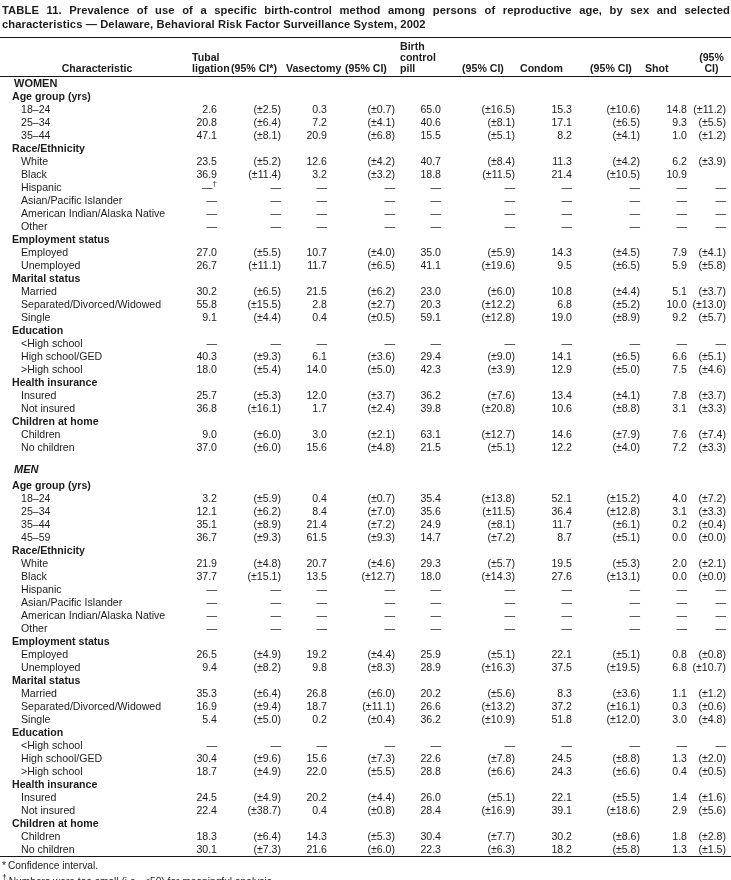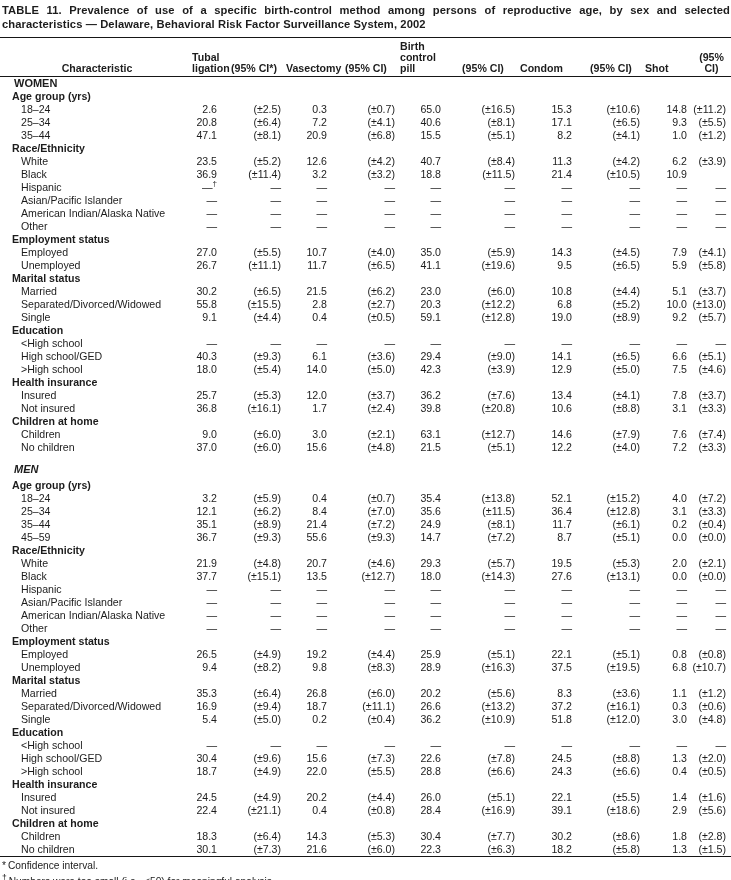--- a/index.html
+++ b/index.html
@@ -414,21 +414,21 @@
           <td class="ci">(±8.1)</td>
           <td class="val">11.7</td>
           <td class="ci">(±6.1)</td>
           <td class="val">0.2</td>
           <td class="ci">(±0.4)</td>
         </tr>
         <tr>
           <td class="char leaf">45–59</td>
           <td class="val">36.7</td>
           <td class="ci">(±9.3)</td>
-          <td class="val">55.6</td>
+          <td class="val">61.5</td>
           <td class="ci">(±9.3)</td>
           <td class="val">14.7</td>
           <td class="ci">(±7.2)</td>
           <td class="val">8.7</td>
           <td class="ci">(±5.1)</td>
           <td class="val">0.0</td>
           <td class="ci">(±0.0)</td>
         </tr>
         <tr>
           <td class="char group" colspan="11">Race/Ethnicity</td>
@@ -636,21 +636,21 @@
           <td class="val">26.0</td>
           <td class="ci">(±5.1)</td>
           <td class="val">22.1</td>
           <td class="ci">(±5.5)</td>
           <td class="val">1.4</td>
           <td class="ci">(±1.6)</td>
         </tr>
         <tr>
           <td class="char leaf">Not insured</td>
           <td class="val">22.4</td>
-          <td class="ci">(±21.1)</td>
+          <td class="ci">(±38.7)</td>
           <td class="val">0.4</td>
           <td class="ci">(±0.8)</td>
           <td class="val">28.4</td>
           <td class="ci">(±16.9)</td>
           <td class="val">39.1</td>
           <td class="ci">(±18.6)</td>
           <td class="val">2.9</td>
           <td class="ci">(±5.6)</td>
         </tr>
         <tr>

